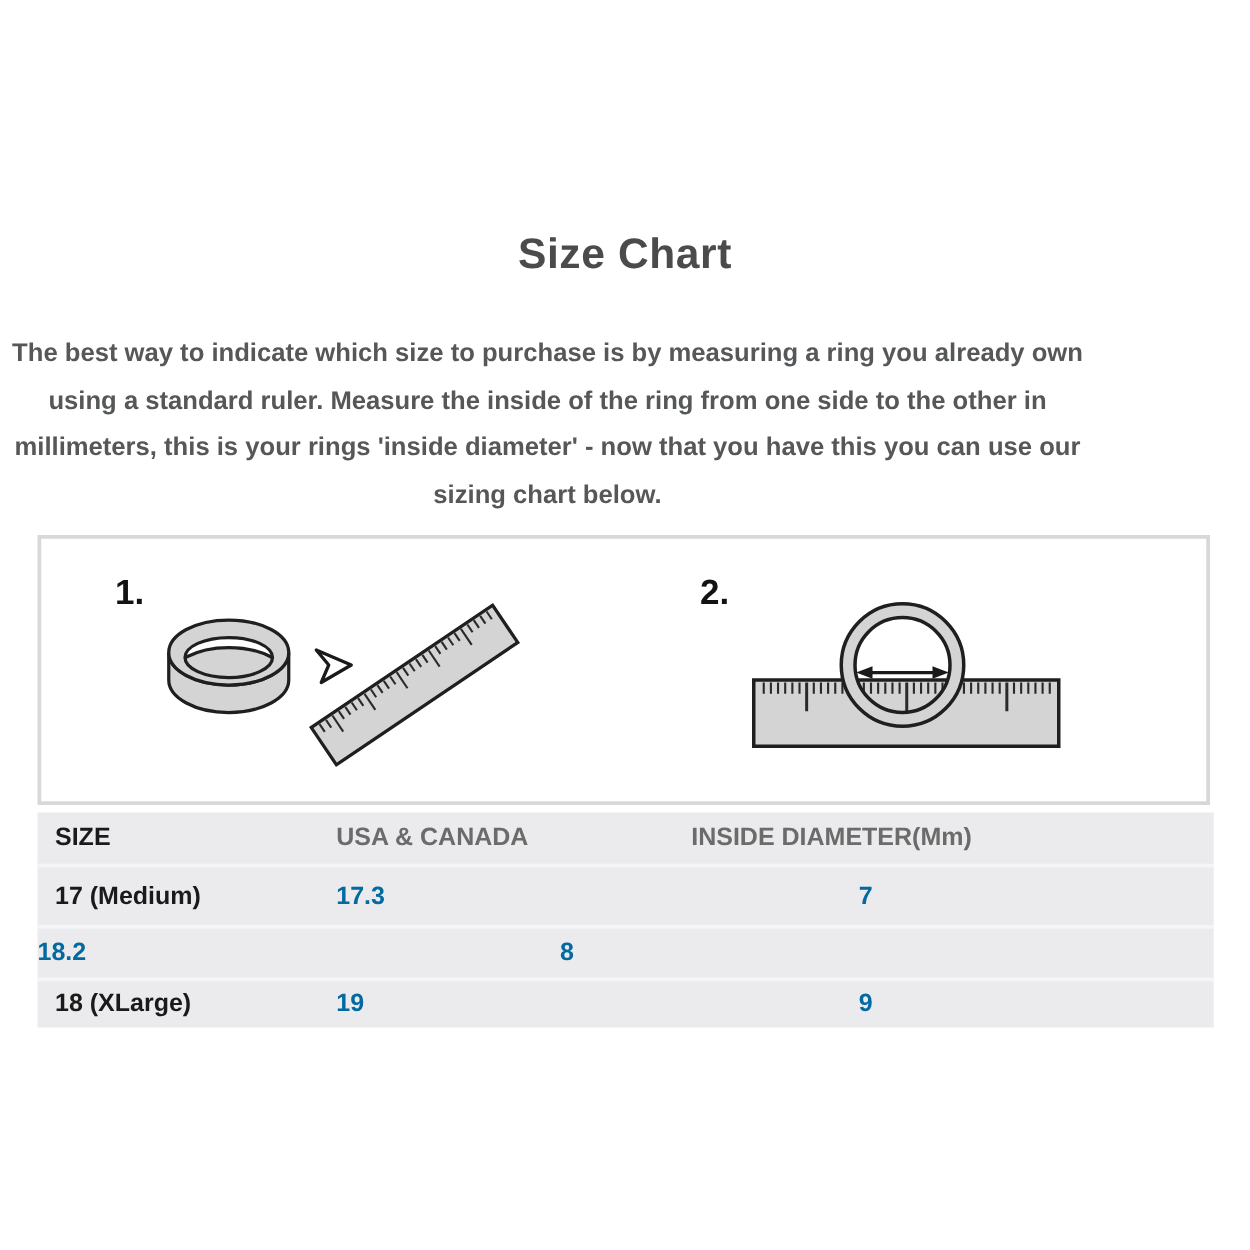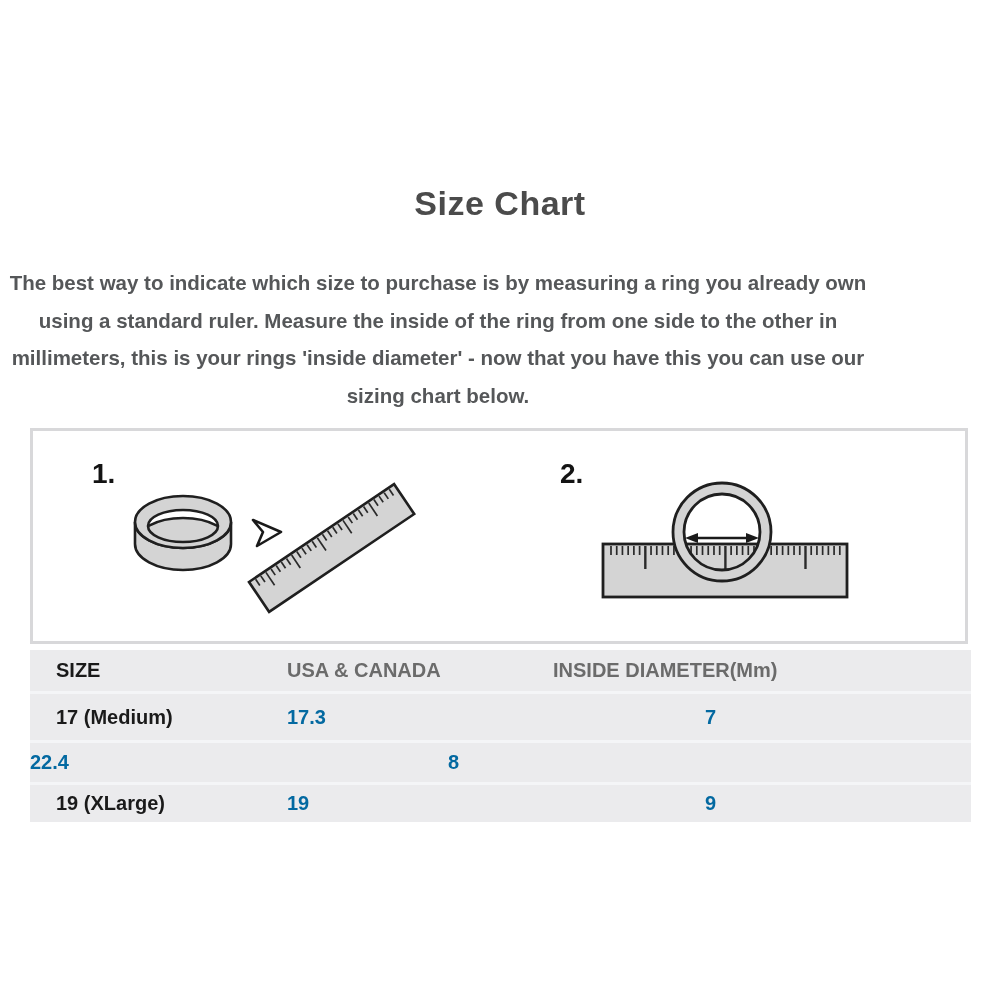--- a/index.html
+++ b/index.html
@@ -21,21 +21,21 @@
     box-sizing:border-box;border:3px solid #d8d8da;background:#ffffff;
   }
   .illus-box svg{position:absolute;left:-3px;top:-3px;}
   .size-table{
     position:absolute;left:30px;top:650px;width:941px;background:#ebebed;
     color:#707070;font-size:20px;
   }
   .t-row{display:flex;align-items:center;box-sizing:border-box;}
   .t-row.sep{border-top:3px solid #f4f5f7;}
   .t-cell{box-sizing:border-box;white-space:nowrap;}
-  .c1{width:257px;padding-left:26px;}
+  .c1{width:239px;padding-left:14px;}
   .c2{width:418px;}
   .c3{flex:1;}
   .th-primary,.td-size{font-weight:bold;color:#1a1a1a;}
   .th-secondary{font-weight:600;color:#6b6b6b;}
   .td-val{font-weight:700;color:#0369a1;}
 </style>
 </head>
 <body>
 
 <div id="page">
@@ -174,23 +174,23 @@
       <div class="t-cell c1 th-primary">SIZE</div>
       <div class="t-cell c3 th-secondary">USA &amp; CANADA</div>
       <div class="t-cell c2 th-secondary">INSIDE DIAMETER(Mm)</div>
     </div>
     <div class="t-row sep" style="height:49px">
       <div class="t-cell c1 td-size">17 (Medium)</div>
       <div class="t-cell c2 td-val">17.3</div>
       <div class="t-cell c3 td-val">7</div>
     </div>
     <div class="t-row sep" style="height:42px">
-      <div class="t-cell c2 td-val">22.4</div>
+      <div class="t-cell c2 td-val">18.2</div>
       <div class="t-cell c3 td-val">8</div>
     </div>
     <div class="t-row sep" style="height:40px">
-      <div class="t-cell c1 td-size">19 (XLarge)</div>
+      <div class="t-cell c1 td-size">18 (XLarge)</div>
       <div class="t-cell c2 td-val">19</div>
       <div class="t-cell c3 td-val">9</div>
     </div>
   </div>
 
 </div>
 
 </body></html>

